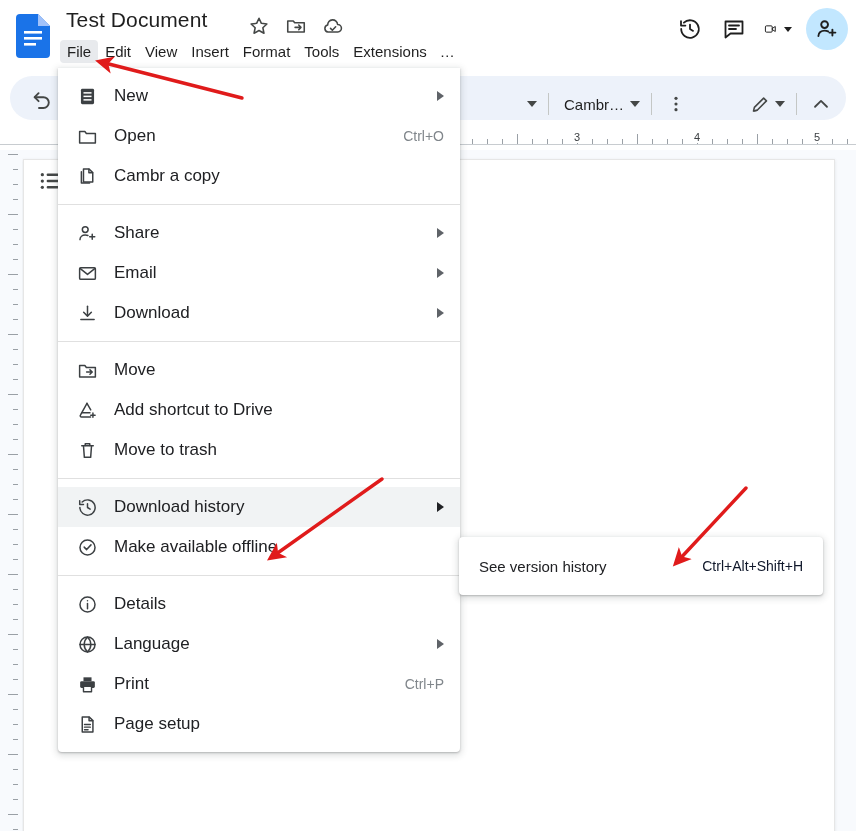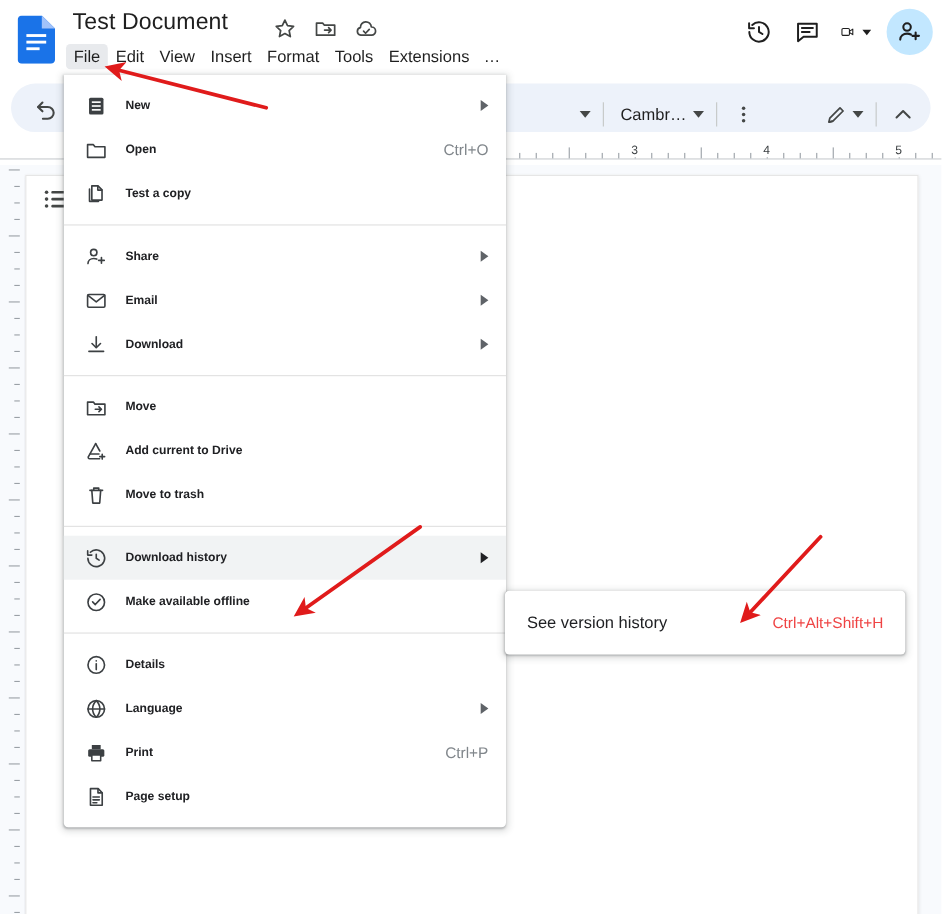--- a/index.html
+++ b/index.html
@@ -194,24 +194,23 @@
   .mi.highlight { background: #f1f3f4; }
   .mi-icon {
     width: 22px; height: 22px;
     margin-right: 16px;
     color: #3c4043;
     flex: 0 0 22px;
     display: flex; align-items: center; justify-content: center;
   }
   .mi-icon svg { display: block; }
   .mi-label {
-    font-size: 11px; color: #202124;
+    font-size: 17px; color: #202124;
     flex: 1 1 auto;
     white-space: nowrap;
-    font-weight: bold;
   }
   .mi-accel {
     font-size: 14px; color: #80868b;
     white-space: nowrap;
     margin-left: 12px;
   }
   .mi-arrow {
     width: 0; height: 0;
     border-top: 5px solid transparent;
     border-bottom: 5px solid transparent;
@@ -233,21 +232,21 @@
     box-shadow: 0 2px 6px 2px rgba(60,64,67,0.15), 0 1px 2px rgba(60,64,67,0.3);
     padding: 8px 0;
     z-index: 50;
   }
   .smi {
     height: 42px;
     display: flex; align-items: center;
     padding: 0 20px;
   }
   .smi-label { font-size: 15px; color: #202124; white-space: nowrap; flex: 1 1 auto;}
-  .smi-accel { font-size: 14px; color: #ef4444; white-space: nowrap; }
+  .smi-accel { font-size: 14px; color: #0f172a; white-space: nowrap; }
 
   
   .annot {
     position: absolute; left: 0; top: 0;
     width: 856px; height: 831px;
     pointer-events: none;
     z-index: 90;
   }
 </style>
 </head>
@@ -515,21 +514,21 @@
         <span class="mi-accel">Ctrl+O</span>
       </div>
       <div class="mi">
         <span class="mi-icon">
           <svg width="21" height="21" viewBox="0 0 24 24" fill="none" stroke="currentColor" stroke-width="1.7" stroke-linecap="round" stroke-linejoin="round">
             <path d="M7.4 3.4h6.4l4.2 4.2v10.6H7.4z"></path>
             <path d="M13.6 3.6v4.2h4.2"></path>
             <path d="M5 6.6v12.9h9.4"></path>
           </svg>
         </span>
-        <span class="mi-label">Test a copy</span>
+        <span class="mi-label">Cambr a copy</span>
       </div>
       <div class="msep"></div>
       <div class="mi">
         <span class="mi-icon">
           <svg width="21" height="21" viewBox="0 0 24 24" fill="none" stroke="currentColor" stroke-width="1.7" stroke-linecap="round" stroke-linejoin="round">
             <circle cx="9.4" cy="7.5" r="3.3"></circle>
             <path d="M3.4 19c0-3.3 2.7-5.3 6-5.3 1.1 0 2.2.2 3.1.6"></path>
             <path d="M17.4 12.8v5.8M14.5 15.7h5.8"></path>
           </svg>
         </span>
@@ -569,21 +568,21 @@
       </div>
       <div class="mi">
         <span class="mi-icon">
           <svg width="21" height="21" viewBox="0 0 24 24" fill="none" stroke="currentColor" stroke-width="1.7" stroke-linecap="round" stroke-linejoin="round">
             <path d="M11.4 3.8L3.9 17.2a1.5 1.5 0 0 0 1.3 2.3h10.3"></path>
             <path d="M11.4 3.8l4.3 7.6"></path>
             <path d="M5.8 14.6h9"></path>
             <path d="M18.2 14.8v5M15.7 17.3h5"></path>
           </svg>
         </span>
-        <span class="mi-label">Add current to Drive</span>
+        <span class="mi-label">Add shortcut to Drive</span>
       </div>
       <div class="mi">
         <span class="mi-icon">
           <svg width="21" height="21" viewBox="0 0 24 24" fill="none" stroke="currentColor" stroke-width="1.7" stroke-linecap="round" stroke-linejoin="round">
             <path d="M5.4 6.6h13.2"></path>
             <path d="M7.4 6.6l1 13.2h7.2l1-13.2"></path>
             <path d="M9.4 6.4V4.3h5.2v2.1"></path>
           </svg>
         </span>
         <span class="mi-label">Move to trash</span>

